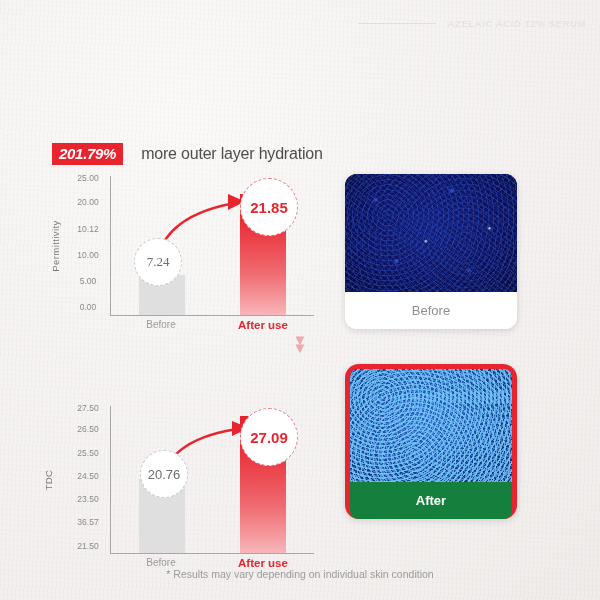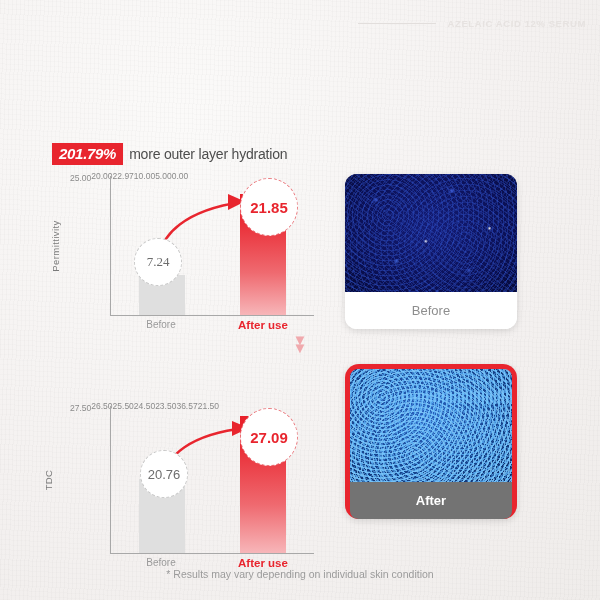--- a/index.html
+++ b/index.html
@@ -47,41 +47,41 @@
   .claim-1{top:143px;left:52px;}
   .claim-2{top:373px;left:52px;}
   .badge{
     background:#e8252e;color:#ffffff;
     font-size:15px;font-weight:bold;font-style:italic;
     padding:3px 7px 4px 7px;
     letter-spacing:-0.3px;
     line-height:1;
   }
   .claim-text{
-    font-size:14px;color:#4d4d4d;margin-left:6px;letter-spacing:-0.2px;
+    font-size:16px;color:#4d4d4d;margin-left:18px;letter-spacing:-0.2px;
   }
 
   
   .chart-block{position:absolute;}
   .chart-1{top:176px;left:44px;width:270px;height:140px;}
   .chart-2{top:406px;left:44px;width:270px;height:148px;}
 
   .axis-title{
     position:absolute;left:0;top:50%;
     transform:translateY(-50%) rotate(-90deg);
     transform-origin:center;
     font-size:9.5px;color:#7a7a7a;letter-spacing:0.4px;white-space:nowrap;
   }
   .chart-1 .axis-title{left:-14px;}
   .chart-2 .axis-title{left:-6px;}
 
   .yticks{
     position:absolute;left:26px;top:0;width:36px;height:100%;
-    display:flex;flex-direction:row;justify-content:space-between;
-    align-items:flex-start;
+    display:flex;flex-direction:column;justify-content:space-between;
+    align-items:center;
   }
   .ytick{font-size:8.5px;color:#8a8a8a;line-height:1;transform:translateY(-50%);}
   .ytick:first-child{transform:translateY(-2px);}
   .ytick:last-child{transform:translateY(-50%);}
 
   .plot{
     position:absolute;left:66px;top:0;right:0;bottom:0;
     border-left:1.5px solid #a8a8a8;
     border-bottom:1.5px solid #a8a8a8;
   }
@@ -162,21 +162,21 @@
       repeating-linear-gradient(29deg, rgba(100,185,250,0.45) 0px, rgba(100,185,250,0.45) 1.2px, rgba(14,45,120,0) 1.2px, rgba(14,45,120,0) 3.4px),
       repeating-linear-gradient(-52deg, rgba(80,160,240,0.40) 0px, rgba(80,160,240,0.40) 1.2px, rgba(14,45,120,0) 1.2px, rgba(14,45,120,0) 3.8px),
       radial-gradient(ellipse at 45% 40%, #2a63c0 0%, #17458f 60%, #0d2a62 100%);
   }
 
   .caption{
     height:37px;display:flex;align-items:center;justify-content:center;
     font-size:13px;
   }
   .cap-before{background:#ffffff;color:#8e8e8e;}
-  .cap-after{background:#737373;color:#ffffff;font-weight:bold;height:37px;border-radius:0 0 8px 8px;}
+  .cap-after{background:#15803d;color:#ffffff;font-weight:bold;height:37px;border-radius:0 0 8px 8px;}
 
   .chevrons{
     position:absolute;left:0;right:0;top:336px;
     text-align:center;
     color:#f0a9ad;font-size:15px;line-height:0.55;
     font-weight:bold;
   }
   .chevrons span{display:block;}
 
   
@@ -201,21 +201,21 @@
   <div class="claim claim-1">
     <div class="badge">201.79%</div>
     <div class="claim-text">more outer layer hydration</div>
   </div>
 
   <div class="chart-block chart-1">
     <div class="axis-title">Permittivity</div>
     <div class="yticks">
       <div class="ytick">25.00</div>
       <div class="ytick">20.00</div>
-      <div class="ytick">22.97</div>
+      <div class="ytick">10.12</div>
       <div class="ytick">10.00</div>
       <div class="ytick">5.00</div>
       <div class="ytick">0.00</div>
     </div>
     <div class="plot">
       <div class="bars">
         <div class="bar-slot">
           <div class="bar bar-before" style="height:29%"></div>
         </div>
         <div class="bar-slot">

